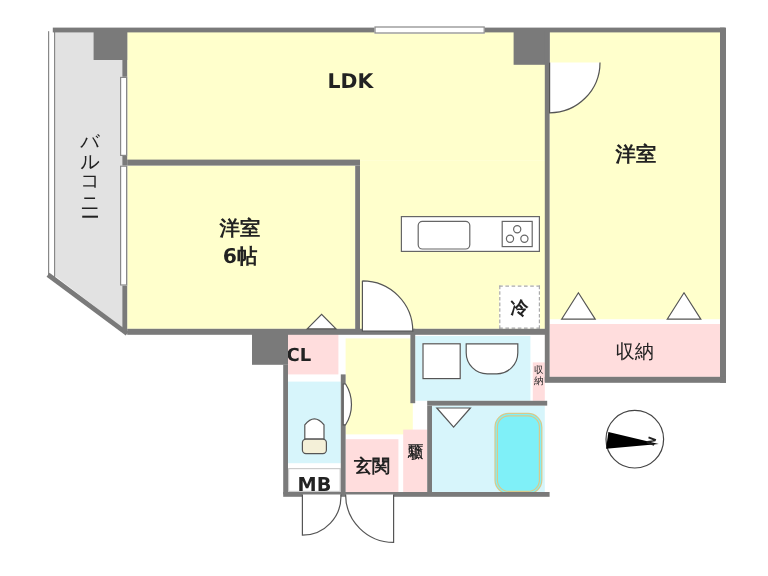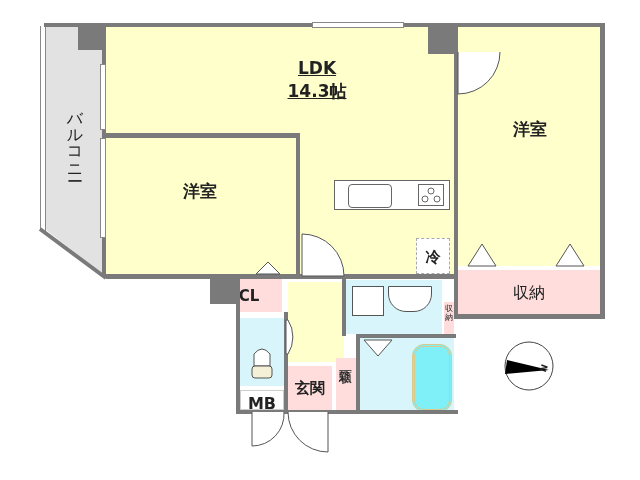--- a/index.html
+++ b/index.html
@@ -26,36 +26,36 @@
 
 <div class="room gray" style="left:44px;top:26px;width:62px;height:250px;clip-path:polygon(0 0,100% 0,100% 100%,0 81%);"></div>
 <div class="abs" style="left:40px;top:26px;width:4px;height:205px;background:#fff;border-left:1px solid #888;border-right:1px solid #888;"></div>
 <div class="label big vert" style="left:58px;top:100px;width:28px;font-weight:normal;font-size:16px;">バルコニー</div>
 <svg style="left:0;top:0;" width="640" height="480">
   <polyline points="40,229 106,278" stroke="#7a7a7a" stroke-width="4" fill="none"></polyline>
 </svg>
 
 <div class="room yellow" style="left:106px;top:26px;width:350px;height:108px;"></div>
 <div class="room yellow" style="left:300px;top:134px;width:156px;height:140px;"></div>
-<div class="label big" style="left:272px;top:57px;width:90px;text-decoration:underline;">
+<div class="label big" style="left:247px;top:57px;width:90px;">
   <div>LDK</div>
-  <div>14.3帖</div>
 </div>
 
 <div class="room yellow" style="left:458px;top:26px;width:142px;height:240px;"></div>
 <div class="label big" style="left:480px;top:118px;width:100px;">
   <div>洋室</div>
 </div>
 
 <div class="room pink" style="left:458px;top:270px;width:142px;height:44px;"></div>
 <div class="label med" style="left:458px;top:282px;width:142px;font-weight:normal;font-size:16px;">収納</div>
 
 <div class="room yellow" style="left:106px;top:138px;width:190px;height:136px;"></div>
 <div class="label big" style="left:150px;top:180px;width:100px;">
   <div>洋室</div>
+  <div>6帖</div>
 </div>
 
 <div class="room pink" style="left:240px;top:278px;width:42px;height:34px;"></div>
 <div class="label med" style="left:228px;top:286px;width:42px;">CL</div>
 
 <div class="room yellow" style="left:288px;top:282px;width:56px;height:80px;"></div>
 
 <div class="room blue" style="left:240px;top:318px;width:44px;height:68px;"></div>
 <svg style="left:250px;top:346px;" width="24" height="36">
   <path d="M4,20 L4,8 Q12,-2 20,8 L20,20 Z" fill="#fff" stroke="#555"></path>

